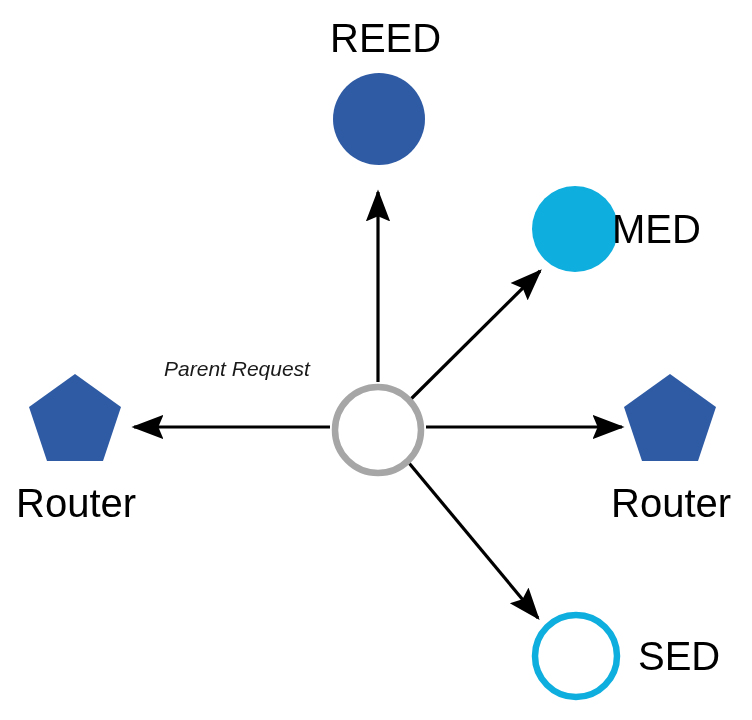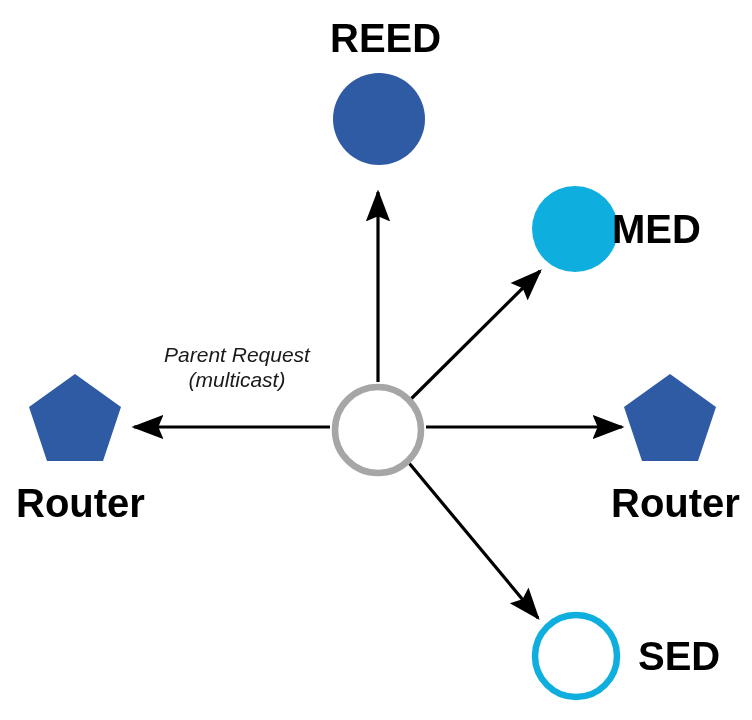--- a/index.html
+++ b/index.html
@@ -24,21 +24,21 @@
     position: absolute;
     top: 0;
     left: 0;
     width: 752px;
     height: 720px;
   }
   .node-label {
     position: absolute;
     font-family: "Liberation Sans", sans-serif;
     font-size: 40px;
-    font-weight: 700;
+    font-weight: 400;
     color: #000000;
     white-space: nowrap;
     line-height: 1;
   }
   .edge-label {
     position: absolute;
     font-family: "Liberation Sans", sans-serif;
     font-size: 21px;
     font-style: italic;
     color: #1a1a1a;
@@ -46,21 +46,21 @@
     text-align: center;
     line-height: 1.18;
   }
   #label-reed   { left: 330px; top: 18px; }
   #label-med    { left: 612px; top: 209px; }
   #label-sed    { left: 638px; top: 636px; }
   #label-router-left  { left: 16px;  top: 483px; }
   #label-router-right { left: 611px; top: 483px; }
   #label-parent-request {
     left: 146px;
-    top: 343px;
+    top: 357px;
     width: 182px;
   }
 </style>
 </head>
 <body>
 
 <div id="diagram-root">
 
   <svg id="diagram-svg" viewBox="0 0 752 720" xmlns="http://www.w3.org/2000/svg">
     <defs>
@@ -103,16 +103,15 @@
   <div class="node-label" id="label-med">MED</div>
 
   <div class="node-label" id="label-router-right">Router</div>
 
   <div class="node-label" id="label-sed">SED</div>
 
   <div class="node-label" id="label-router-left">Router</div>
 
   <div class="edge-label" id="label-parent-request">
     <div>Parent Request</div>
-    <div>(multicast)</div>
   </div>
 
 </div>
 
 </body></html>

